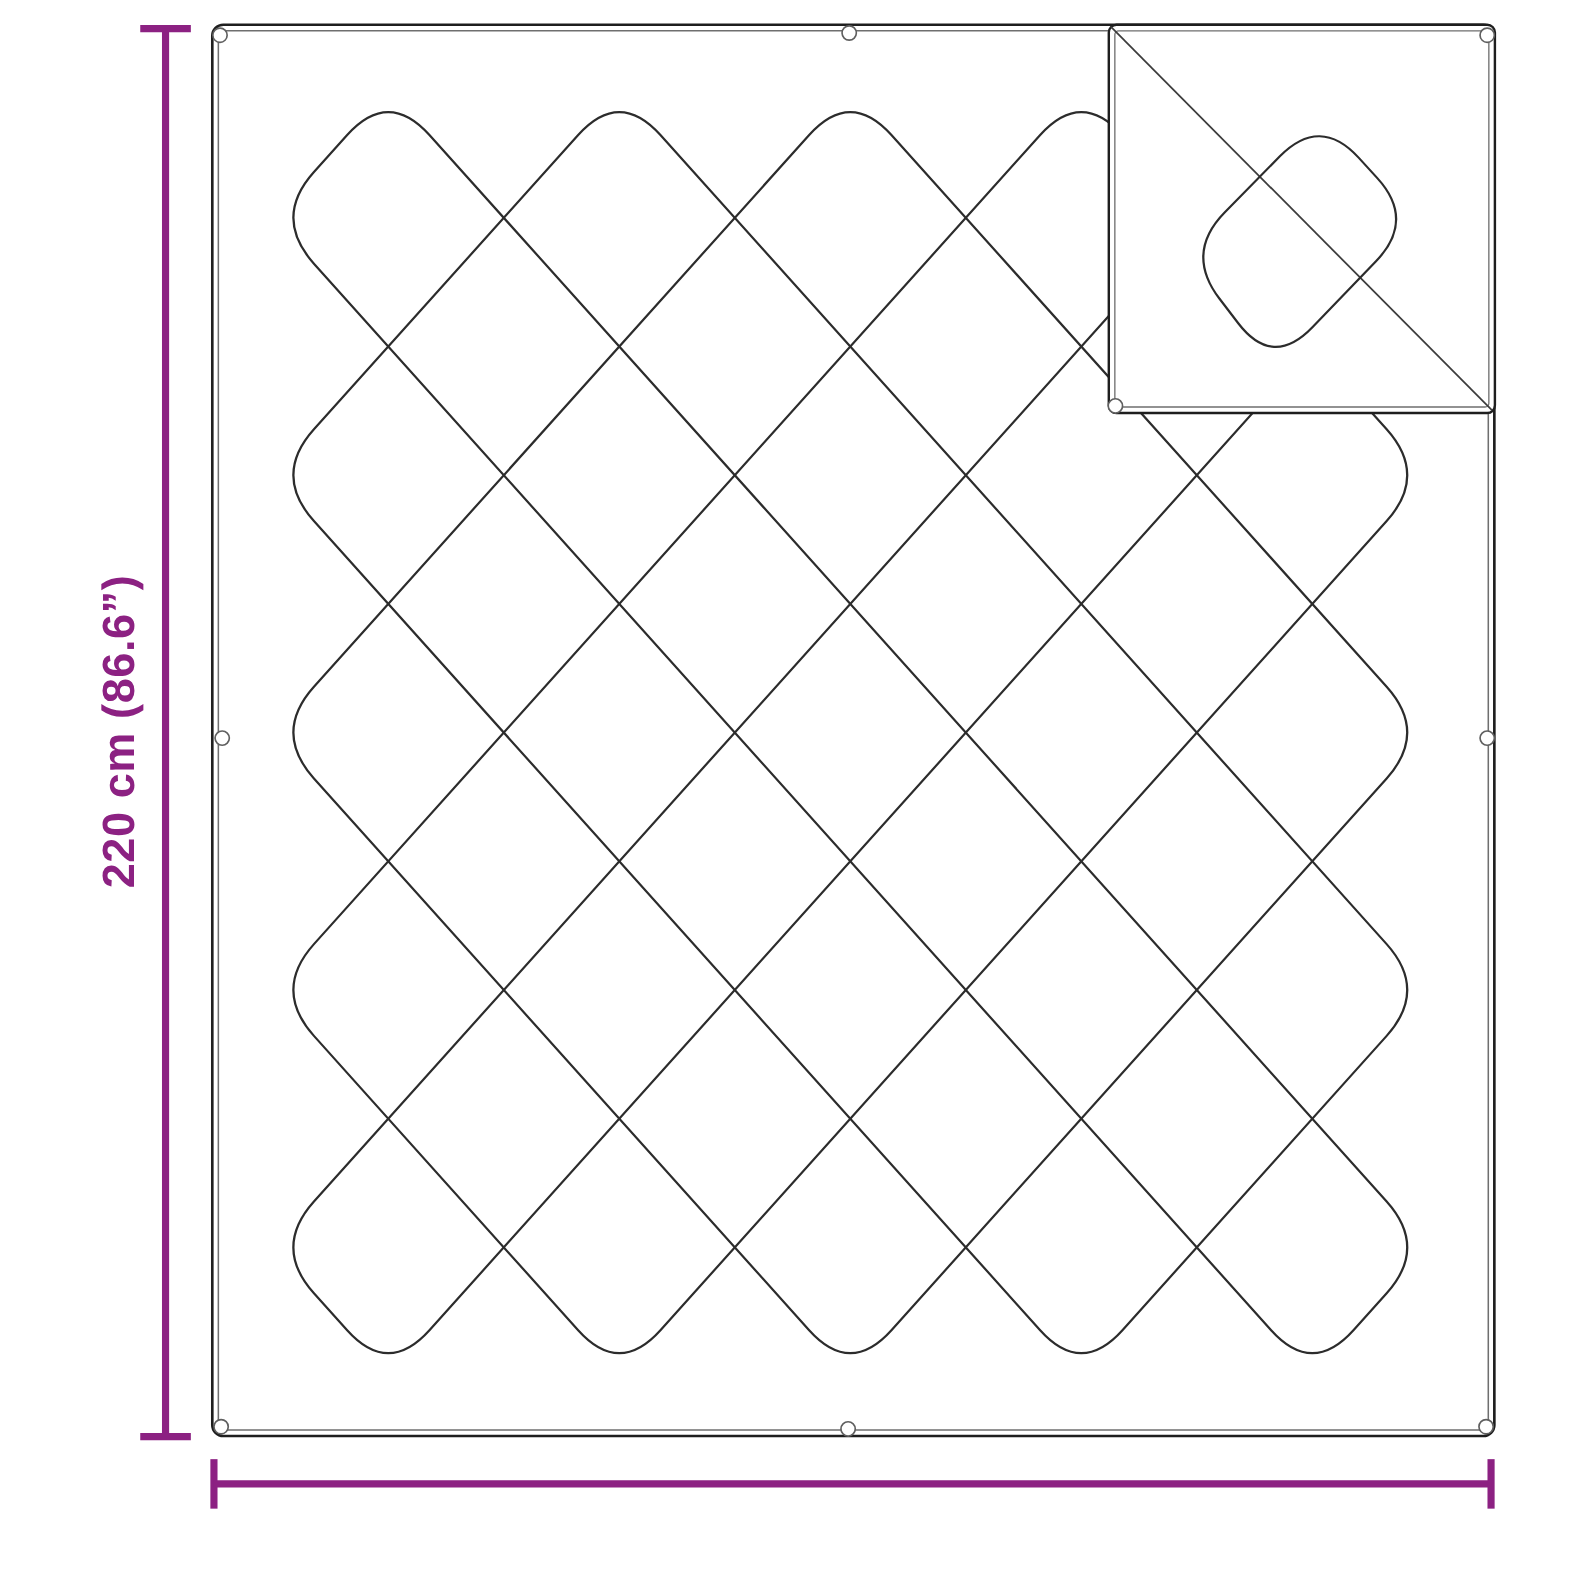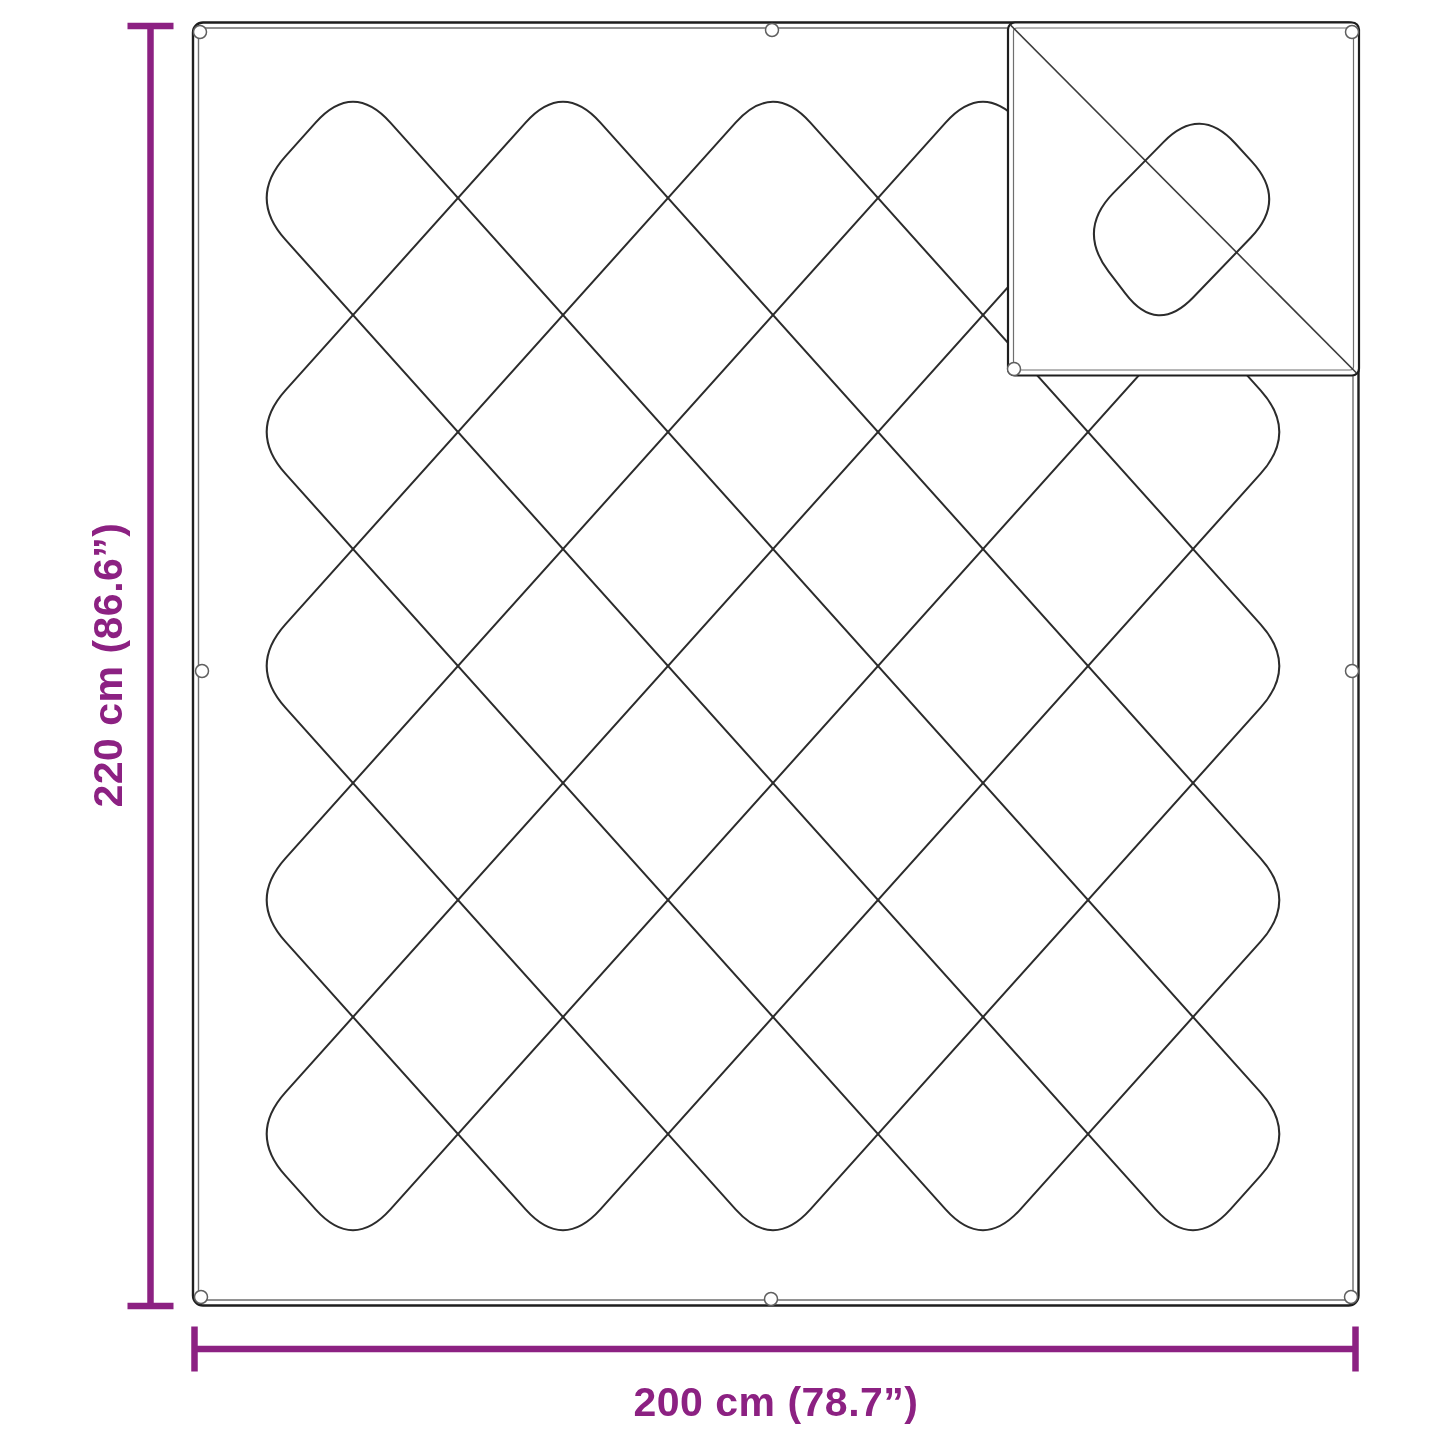--- a/index.html
+++ b/index.html
@@ -89,14 +89,13 @@
     </g>
 
     <g class="dim">
       <path d="M194.5 1326.5 V1371.5"></path>
       <path d="M194.5 1349 H1355.5"></path>
       <path d="M1355.5 1326.5 V1371.5"></path>
     </g>
   </svg>
 
   <div class="dim-label vertical">220 cm (86.6”)</div>
-  <div class="dim-label horizontal">200 cm (78.7”)</div>
 </div>
 
 </body></html>

